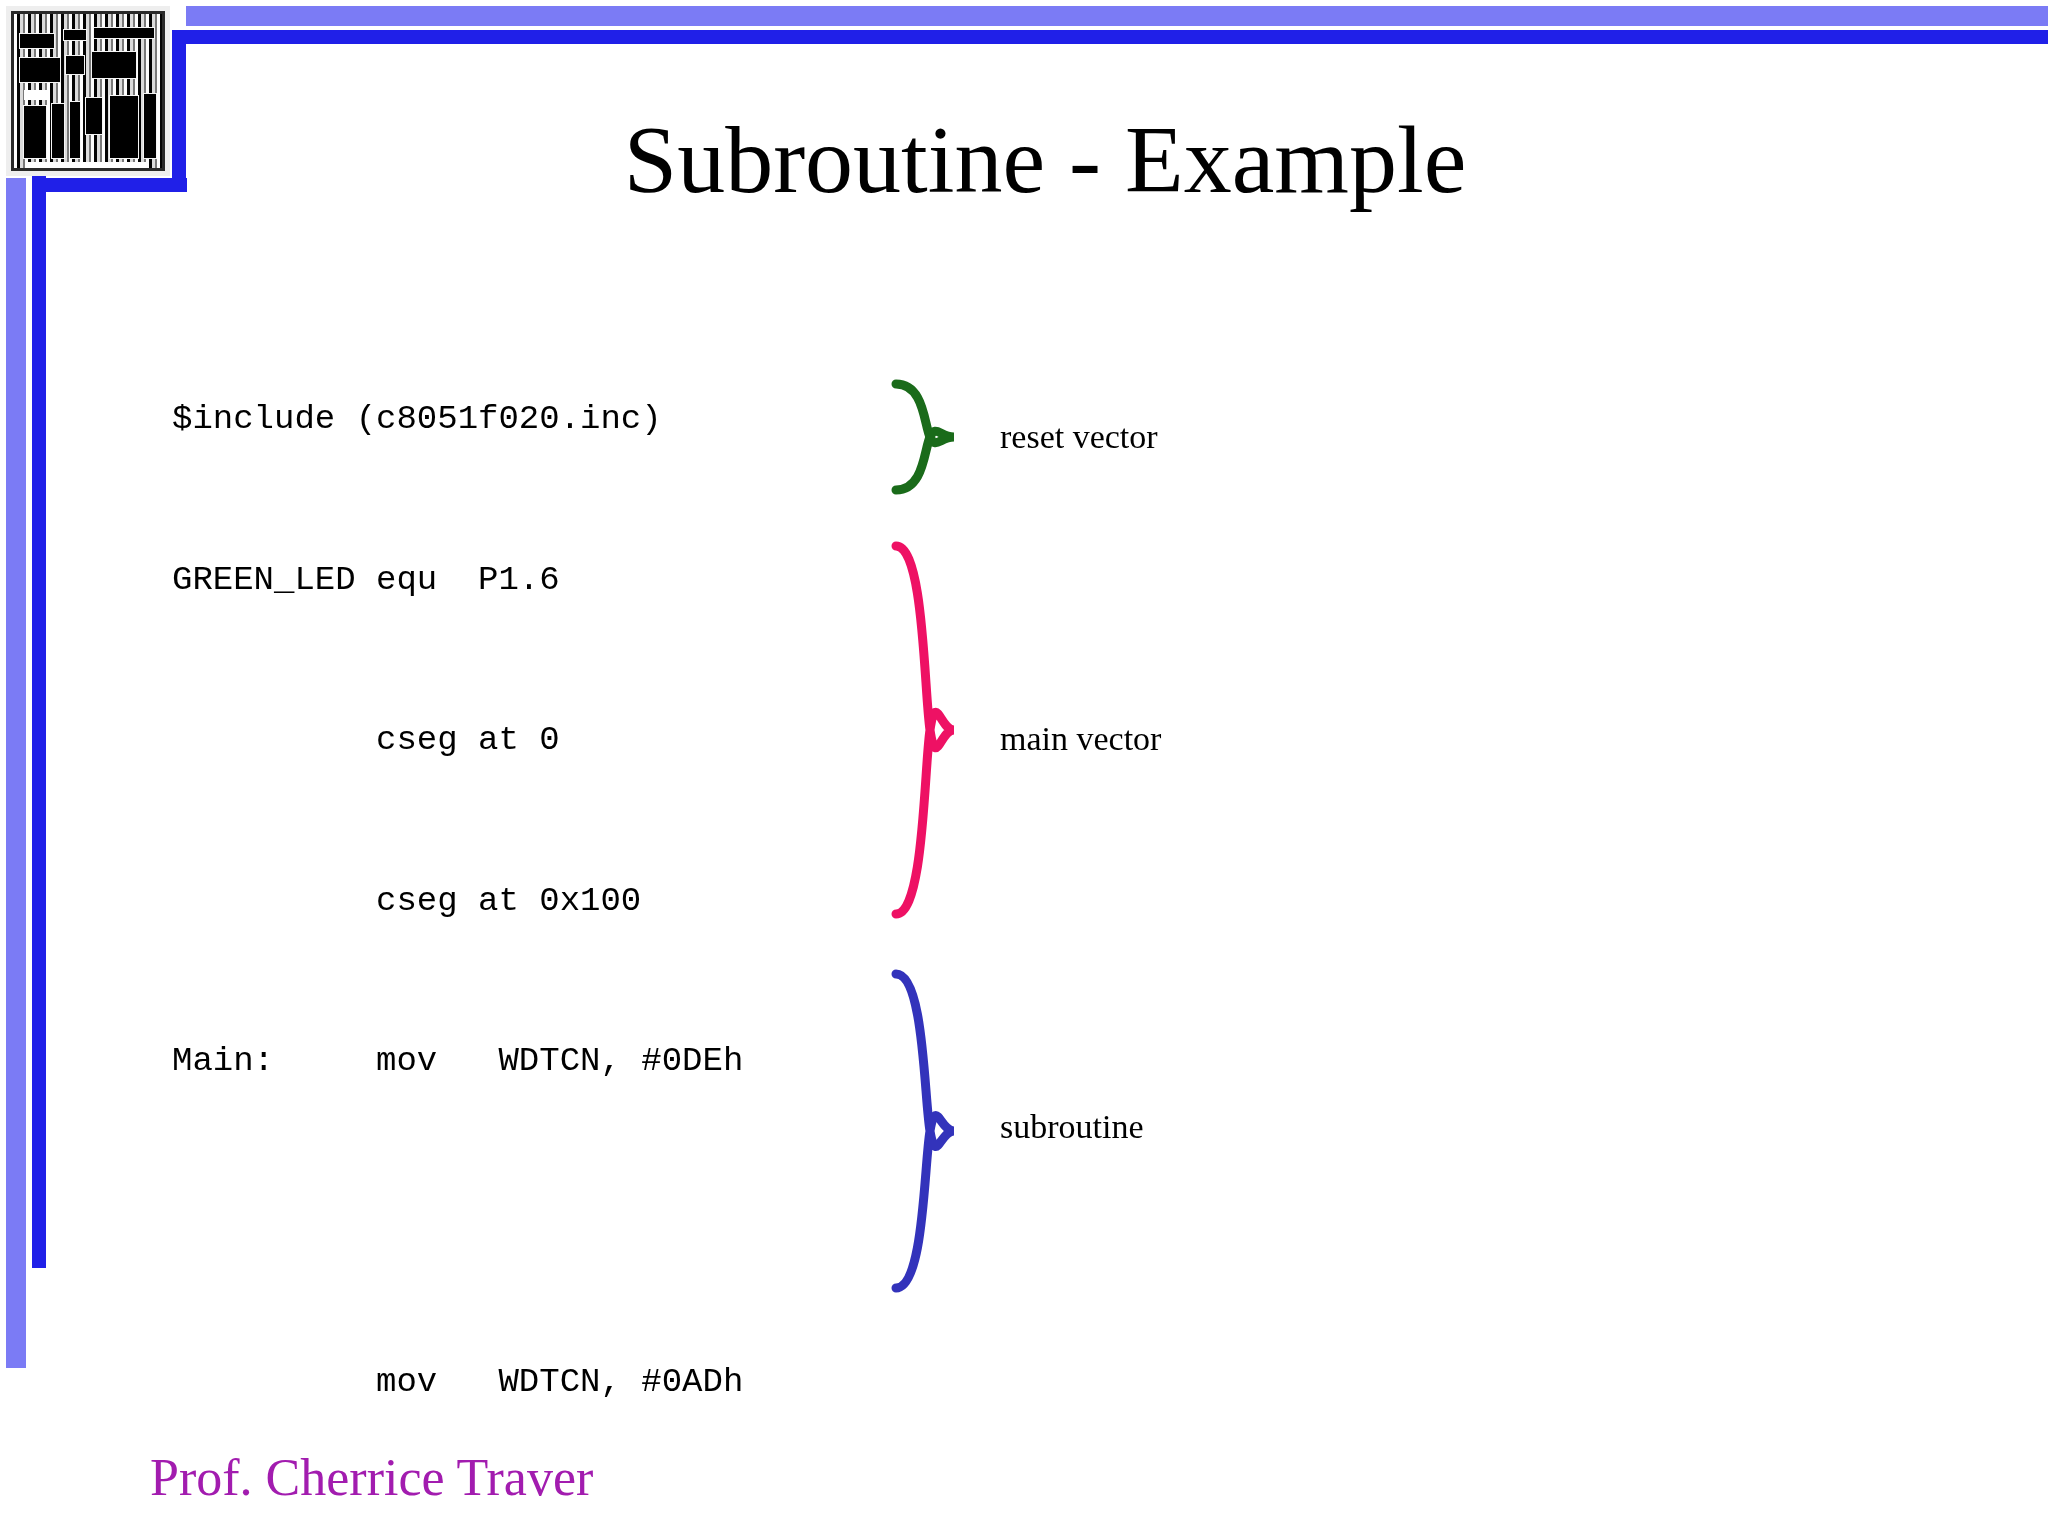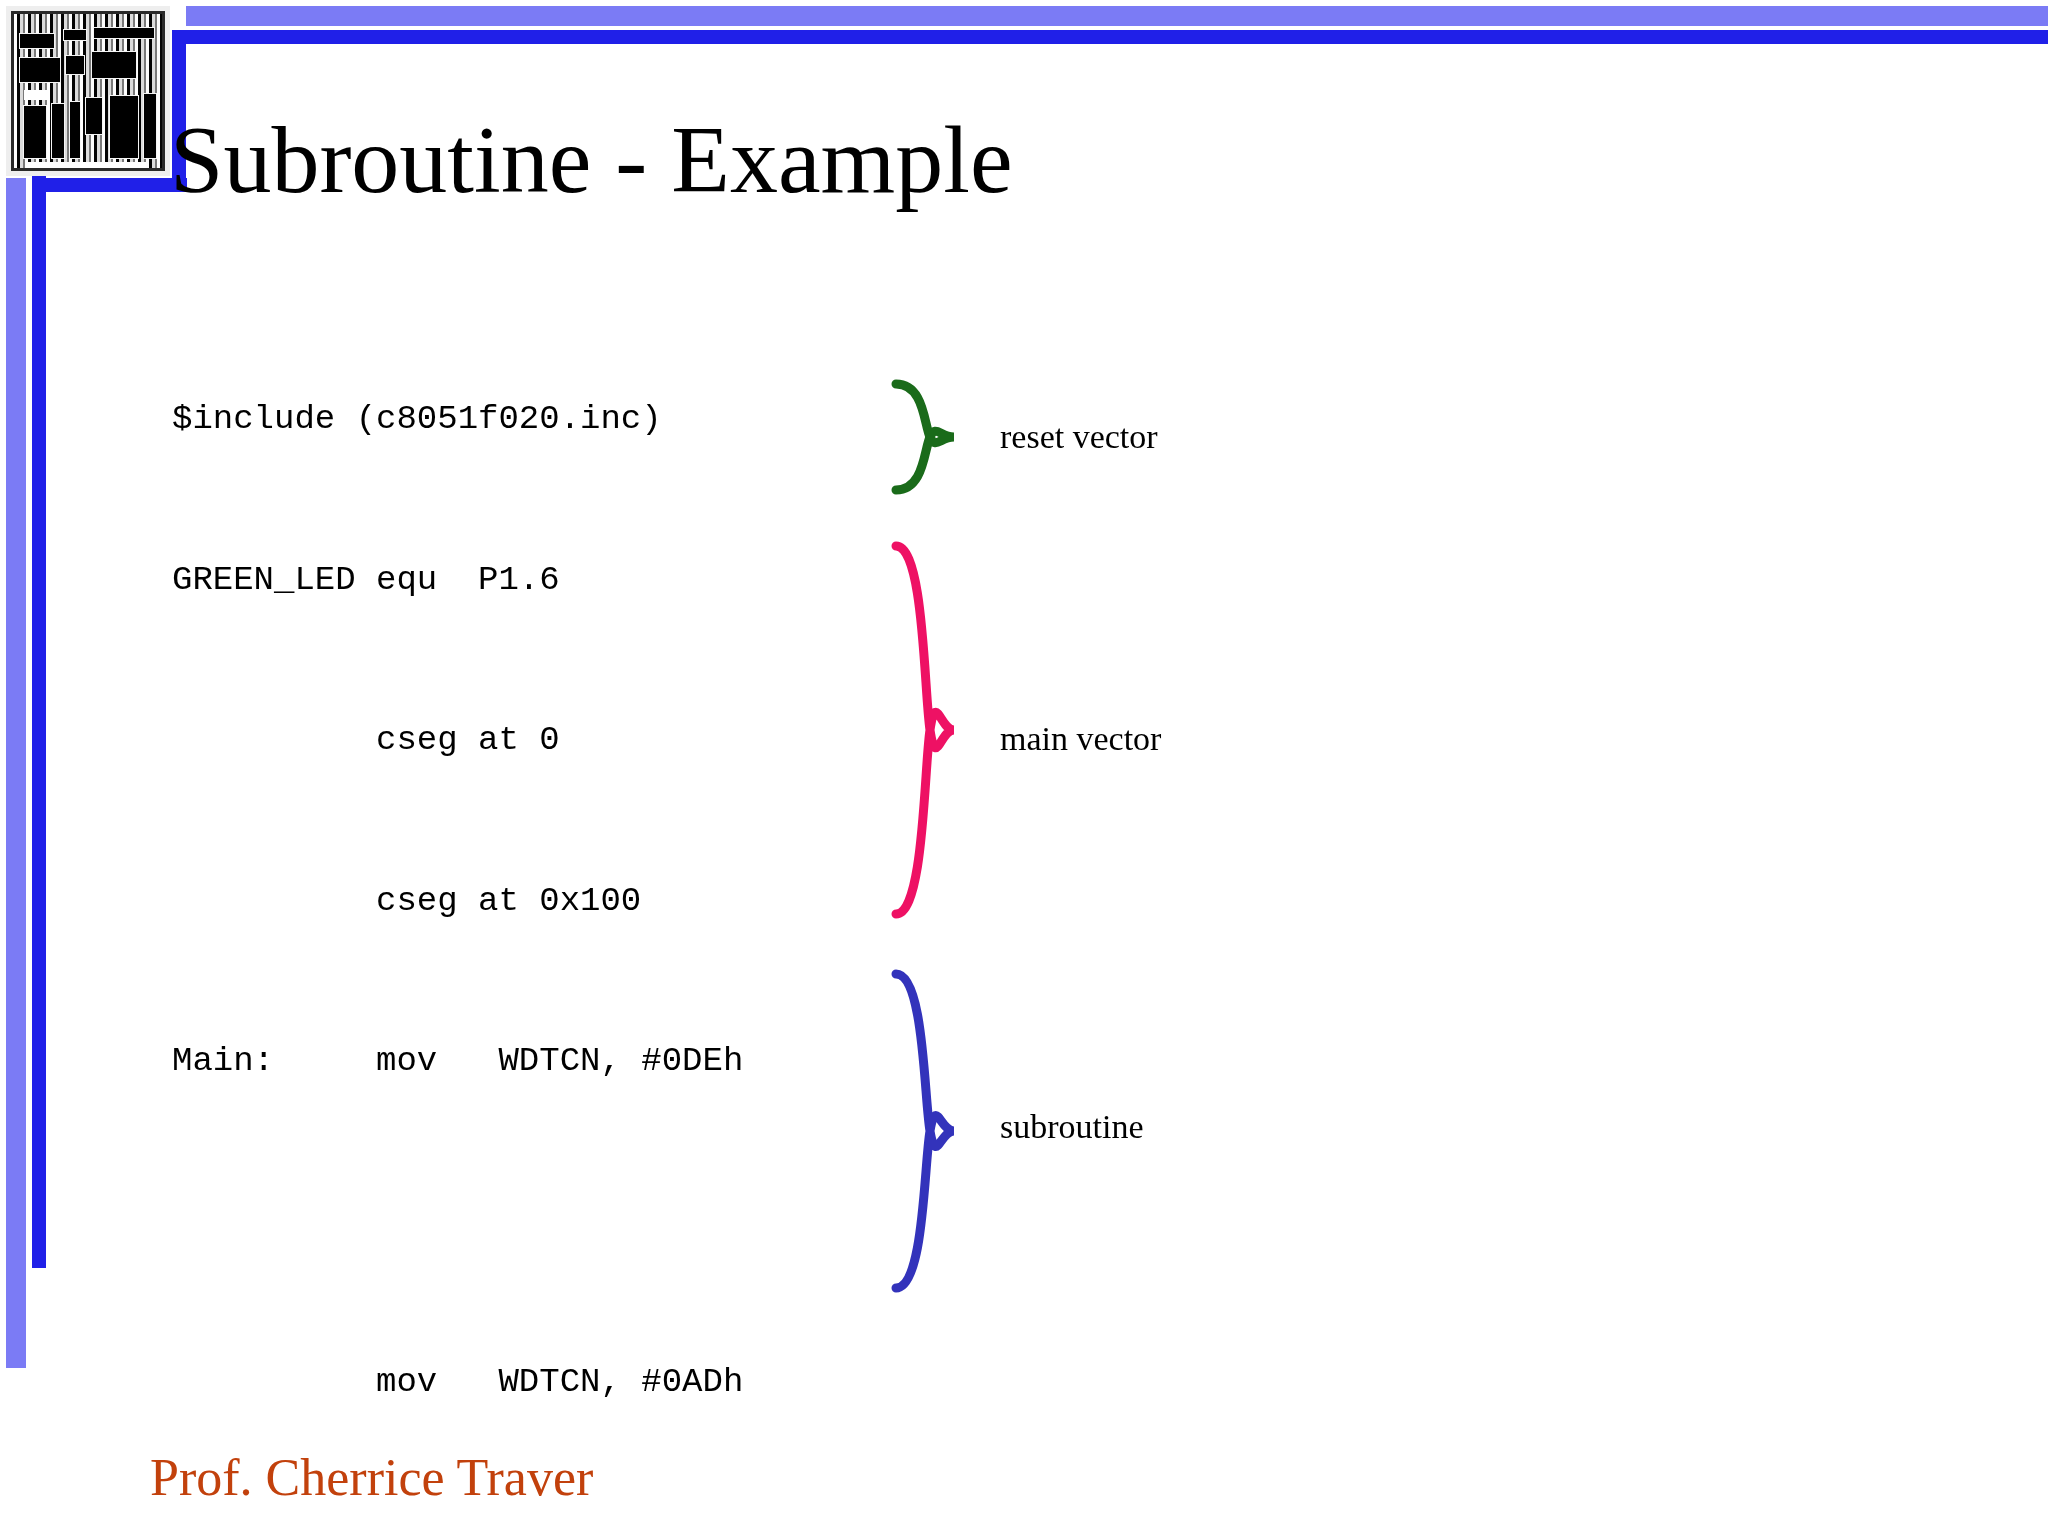--- a/index.html
+++ b/index.html
@@ -99,21 +99,21 @@
     position: absolute;
     background: #e8e8e8;
   }
 
   
   .title {
     position: absolute;
     left: 170px;
     top: 110px;
     width: 1750px;
-    text-align: left;
+    text-align: center;
     font-family: "Liberation Serif", serif;
     font-size: 96px;
     line-height: 1.05;
     color: #000000;
     white-space: nowrap;
   }
 
   
   .code {
     position: absolute;
@@ -141,21 +141,21 @@
     white-space: nowrap;
   }
 
   
   .footer-left {
     position: absolute;
     left: 150px;
     top: 1448px;
     font-family: "Liberation Serif", serif;
     font-size: 52px;
-    color: #c2410c;
+    color: #a21caf;
     white-space: nowrap;
   }
   .footer-right {
     position: absolute;
     left: 1018px;
     top: 1448px;
     font-family: "Liberation Serif", serif;
     font-size: 52px;
     color: #000000;
     white-space: nowrap;

